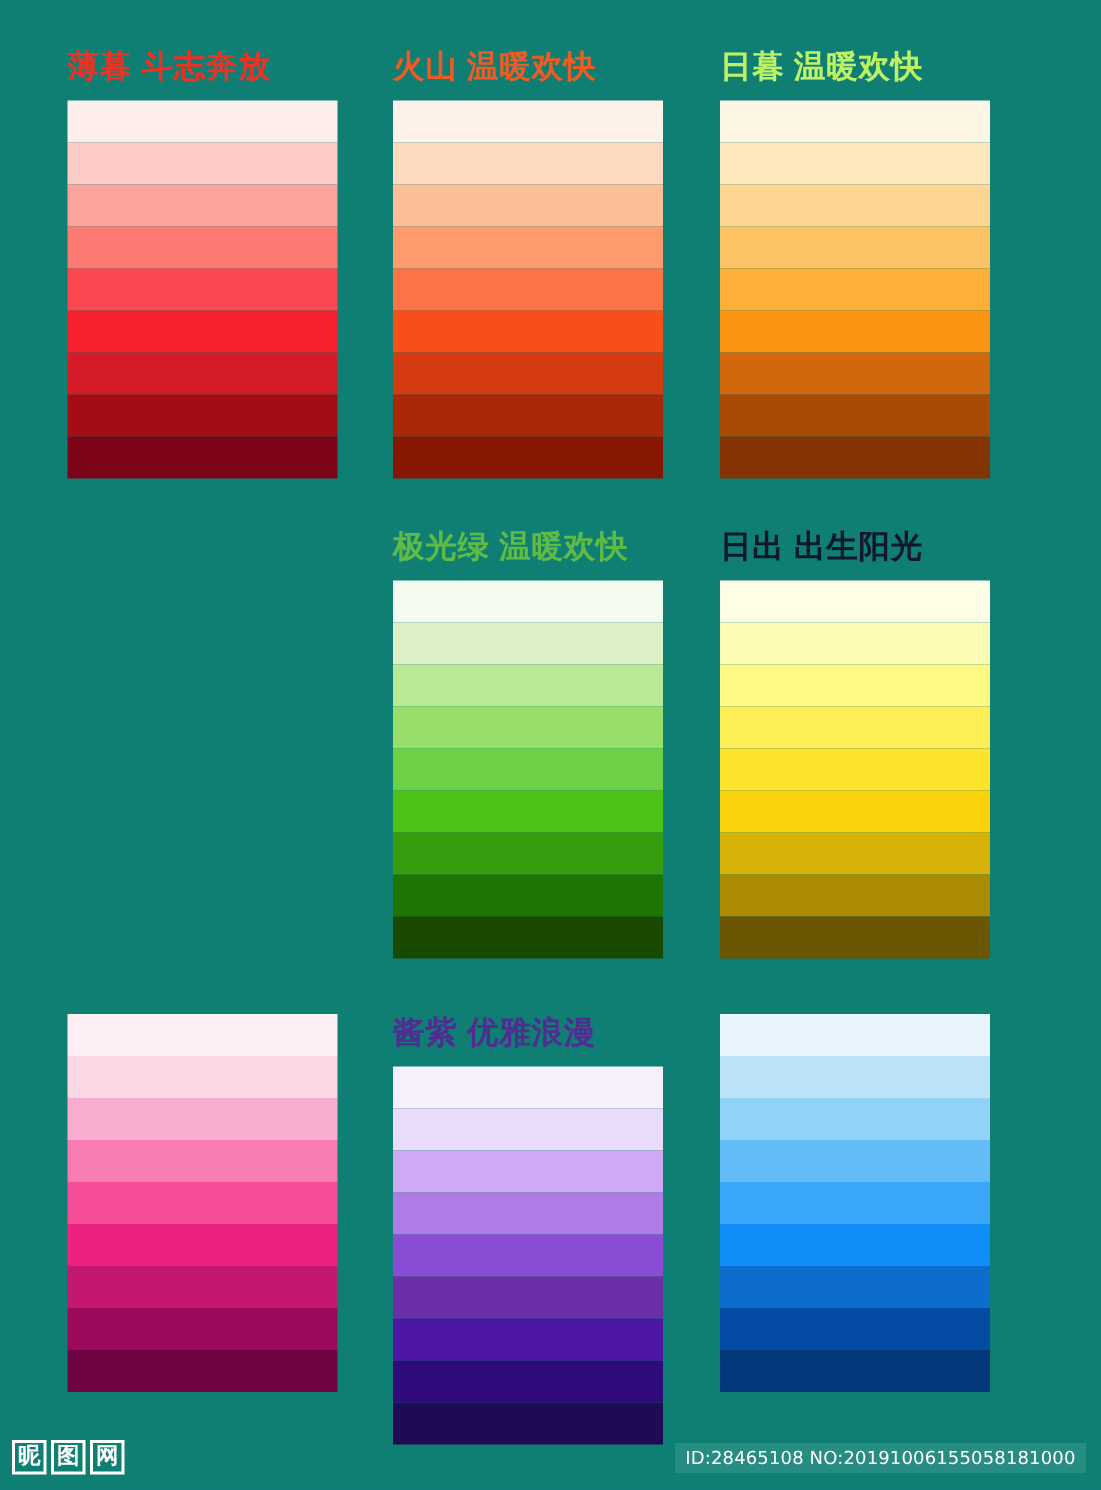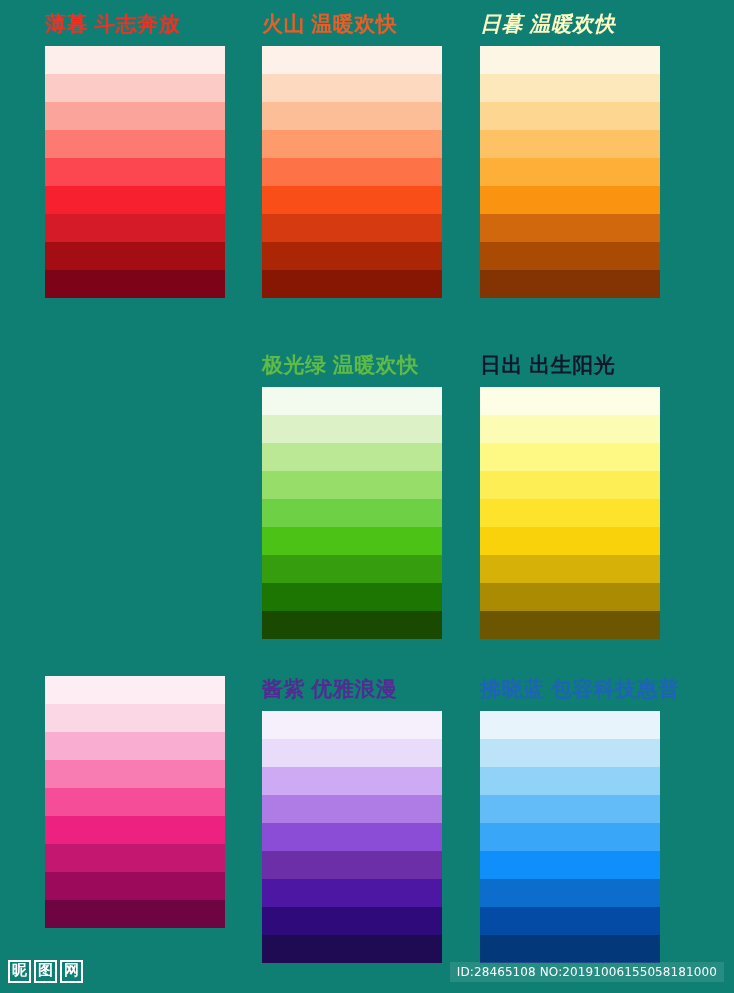--- a/index.html
+++ b/index.html
@@ -39,21 +39,21 @@
     flex-direction: column;
   }
   .swatch-band {
     flex: 1 1 0;
     width: 100%;
   }
   
   .col-0 { left: 45px; }
   .col-1 { left: 262px; }
   .col-2 { left: 480px; }
-  .row-0 { top: 11px; }
+  .row-0 { top: 32px; }
   .row-1 { top: 352px; }
   .row-2 { top: 676px; }
 
   
   #watermark {
     position: absolute;
     left: 8px;
     bottom: 8px;
     display: flex;
     align-items: center;
@@ -128,21 +128,21 @@
         <div class="swatch-band" style="background: rgb(253, 155, 108);"></div>
         <div class="swatch-band" style="background: rgb(253, 115, 71);"></div>
         <div class="swatch-band" style="background: rgb(249, 78, 24);"></div>
         <div class="swatch-band" style="background: rgb(214, 58, 17);"></div>
         <div class="swatch-band" style="background: rgb(171, 38, 5);"></div>
         <div class="swatch-band" style="background: rgb(135, 23, 3);"></div>
       </div>
   </div>
 
   <div class="palette col-2 row-0">
-    <div class="palette-title" style="color: #fef9c3; font-style: italic;">日暮 温暖欢快</div>
+    <div class="palette-title" style="color: #bef264;">日暮 温暖欢快</div>
     <div class="swatch-stack">
         <div class="swatch-band" style="background: rgb(254, 246, 228);"></div>
         <div class="swatch-band" style="background: rgb(253, 232, 188);"></div>
         <div class="swatch-band" style="background: rgb(253, 215, 145);"></div>
         <div class="swatch-band" style="background: rgb(253, 194, 99);"></div>
         <div class="swatch-band" style="background: rgb(253, 175, 56);"></div>
         <div class="swatch-band" style="background: rgb(250, 147, 15);"></div>
         <div class="swatch-band" style="background: rgb(210, 104, 13);"></div>
         <div class="swatch-band" style="background: rgb(169, 75, 2);"></div>
         <div class="swatch-band" style="background: rgb(132, 52, 3);"></div>
@@ -203,21 +203,20 @@
         <div class="swatch-band" style="background: rgb(174, 124, 228);"></div>
         <div class="swatch-band" style="background: rgb(139, 77, 214);"></div>
         <div class="swatch-band" style="background: rgb(108, 47, 168);"></div>
         <div class="swatch-band" style="background: rgb(77, 22, 163);"></div>
         <div class="swatch-band" style="background: rgb(46, 10, 123);"></div>
         <div class="swatch-band" style="background: rgb(31, 11, 84);"></div>
       </div>
   </div>
 
   <div class="palette col-2 row-2">
-    <div class="palette-title" style="color: rgb(30, 99, 184);">拂晓蓝 包容科技惠普</div>
     <div class="swatch-stack">
         <div class="swatch-band" style="background: rgb(232, 244, 251);"></div>
         <div class="swatch-band" style="background: rgb(189, 227, 248);"></div>
         <div class="swatch-band" style="background: rgb(145, 211, 248);"></div>
         <div class="swatch-band" style="background: rgb(99, 188, 248);"></div>
         <div class="swatch-band" style="background: rgb(57, 166, 248);"></div>
         <div class="swatch-band" style="background: rgb(16, 142, 249);"></div>
         <div class="swatch-band" style="background: rgb(12, 109, 205);"></div>
         <div class="swatch-band" style="background: rgb(3, 75, 164);"></div>
         <div class="swatch-band" style="background: rgb(3, 56, 123);"></div>

